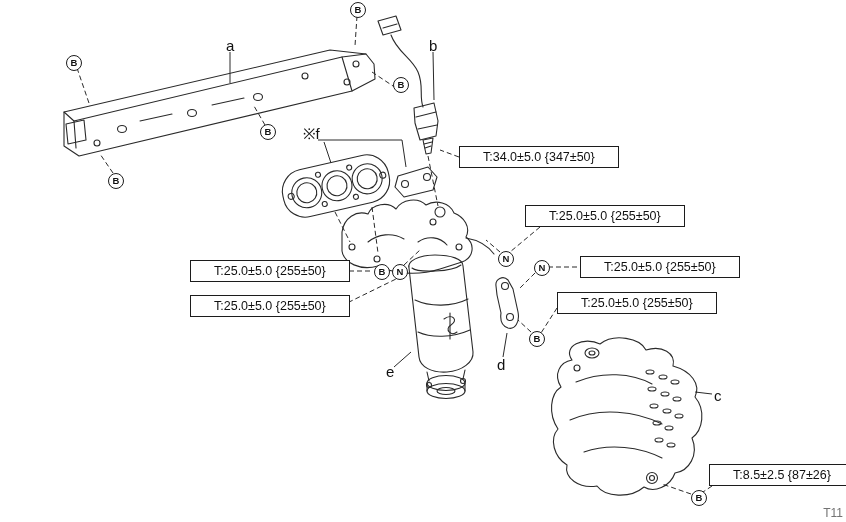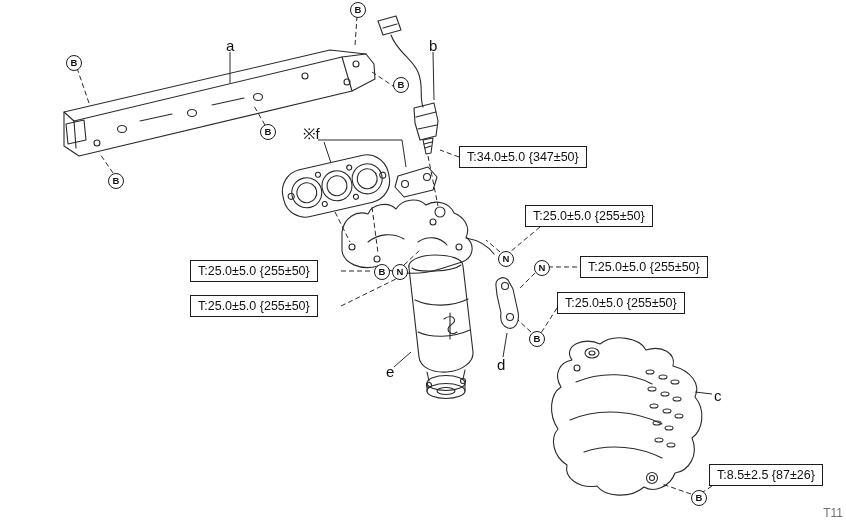--- a/index.html
+++ b/index.html
@@ -11,21 +11,21 @@
   .part-label {
     position:absolute; font-size:15px; line-height:15px; color:#111;
   }
   .badge {
     position:absolute; width:14px; height:14px; border:1.2px solid #1c1c1c;
     border-radius:50%; background:#fff; text-align:center;
     font-size:9.5px; line-height:14px; font-weight:600; color:#111;
   }
   .torque {
     position:absolute; border:1.3px solid #1c1c1c; background:#fff;
-    padding:2px 7px; font-size:12.5px; line-height:1.3; white-space:nowrap; color:#111;
+    padding:2px 23px; font-size:12.5px; line-height:1.3; white-space:nowrap; color:#111;
   }
   .footer-ref {
     position:absolute; right:3px; bottom:2px; font-size:12px; color:#737373;
   }
 </style>
 </head>
 <body>
 
 <div id="stage">
 

